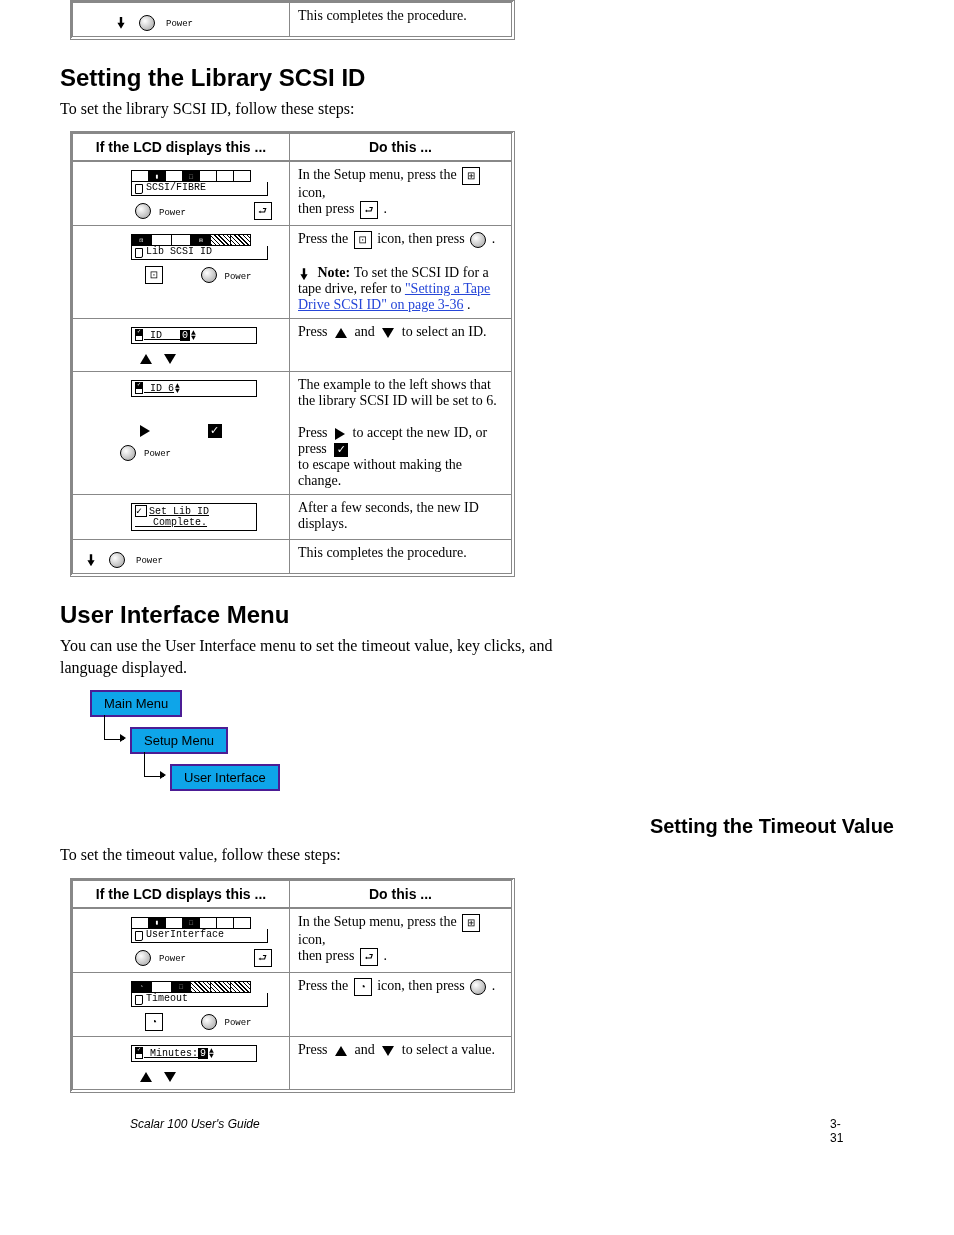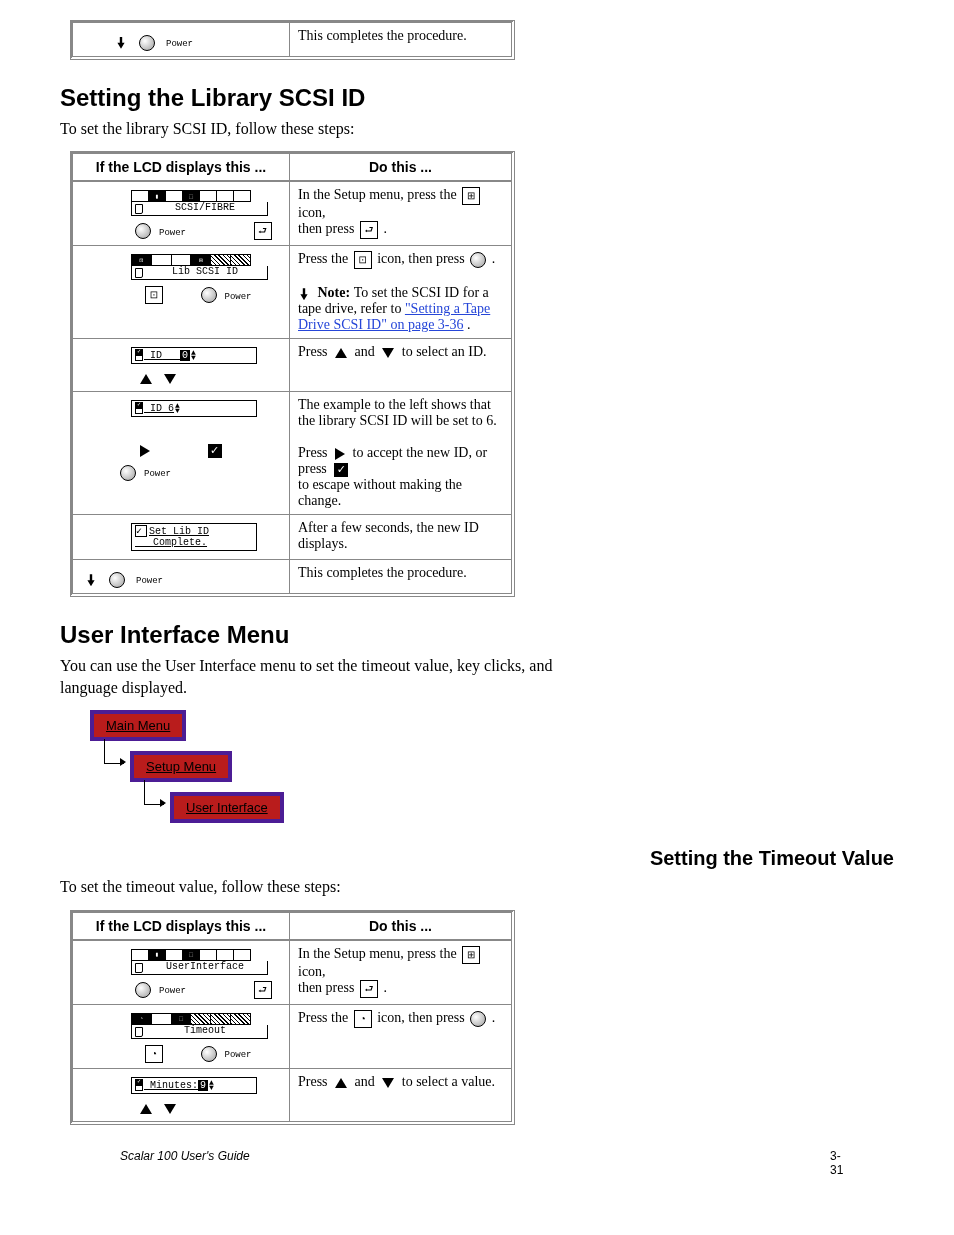--- a/index.html
+++ b/index.html
@@ -1,52 +1,52 @@
 <!DOCTYPE html>
 <html><head>
 <meta charset="utf-8">
 <style>
   body { margin:0; padding:0; font-family:"Times New Roman", serif; font-size:14px; color:#000; }
-  .page { width:954px; margin:8px auto; padding:12px 60px 40px 60px; box-sizing:border-box; position:relative; }
+  .page { width:954px; margin:0 auto; padding:0 60px 40px 60px; box-sizing:border-box; position:relative; }
   .footer { position:absolute; bottom:30px; font-family:Arial,Helvetica,sans-serif; font-size:12px; }
-  .footer .title { left:60px; position:absolute; width:500px; font-style:italic; }
+  .footer .title { left:70px; position:absolute; width:500px; font-style:italic; }
   .footer .page-n { left:770px; position:absolute; }
   h1.sec-title { font-family:Arial,Helvetica,sans-serif; font-size:24px; font-weight:bold; margin:24px 0 6px 0; }
   .p { margin:6px 0 12px 0; line-height:1.35; font-size:16px; }
   table.proc { border-collapse:separate; border-spacing:0; margin-left:10px; margin-bottom:14px; border:3px solid #888; border-right:4px double #888; border-bottom:4px double #888; }
   table.proc th, table.proc td { padding:5px 8px; font-family:"Times New Roman",serif; }
   table.proc th { font-family:Liberation Sans, sans-serif; font-size:14px; font-weight:bold; text-align:center; border-bottom:1px solid #888; }
   table.proc .col1 { width:200px; border-right:1px solid #888; vertical-align:top; }
   table.proc .col2 { width:205px; vertical-align:top; font-size:14px; }
   table.proc tr + tr td { border-top:1px solid #888; }
   .figcap { font-family:Arial,Helvetica,sans-serif; font-size:12px; font-weight:bold; margin:8px 0 4px 10px; }
   .link { color:#2646d8; text-decoration:underline; }
   .lcd { display:block; margin:3px 0 3px 50px; }
   .lcd .bar { width:118px; height:10px; border:1px solid #000; display:flex; }
   .lcd .bar div { flex:1; border-right:1px solid #000; display:flex; align-items:center; justify-content:center; }
   .lcd .bar div:last-child { border-right:none; }
   .lcd .bar .sel { background:#000; color:#fff; }
   .lcd .bar .hatch { background:repeating-linear-gradient(45deg,#000,#000 1px,#fff 1px,#fff 3px); }
-  .lcd .label { width:118px; border:1px solid #000; border-top:none; padding:1px 3px 2px 14px; font-family:"Courier New",monospace; font-size:10px; line-height:1; position:relative;text-align:center; }
+  .lcd .label { width:118px; border:1px solid #000; border-top:none; padding:1px 3px 2px 14px; font-family:"Courier New",monospace; font-size:10px; line-height:1; position:relative; }
   .lcd .label::before { content:''; position:absolute; left:3px; top:2px; width:6px; height:8px; border:1px solid #000; border-radius:0 0 2px 0; }
   .lcd .single { width:118px; border:1px solid #000; padding:1px 3px 2px 3px; font-family:"Courier New",monospace; font-size:10px; line-height:1.1;text-decoration:underline; }
   .lcd .single .tick { display:inline-block; width:10px; height:10px; border:1px solid #000; margin-right:2px; vertical-align:middle; }
   .lcd .lead-icon { display:inline-block; width:8px; height:12px; vertical-align:middle; margin-right:1px; }
   .lcd .lead-icon .top { width:8px; height:6px; background:#000; text-align:center; color:#fff; font-size:6px; line-height:6px; }
   .lcd .lead-icon .bot { width:8px; height:6px; border:1px solid #000; box-sizing:border-box; }
   .row-icons { margin-top:6px; font-size:14px; }
   .row-icons > span { margin:0 4px; }
   .glyph-box { display:inline-block; width:16px; height:16px; border:1px solid #000; font-size:10px; text-align:center; line-height:15px; vertical-align:middle; margin:0 2px; }
   .globe { display:inline-block; width:14px; height:14px; border:1px solid #000; border-radius:50%; background:radial-gradient(circle at 5px 5px,#fff,#bbb 70%); vertical-align:middle; margin:0 2px; }
   .tri-u { display:inline-block; width:0; height:0; border-left:6px solid transparent; border-right:6px solid transparent; border-bottom:10px solid #000; vertical-align:middle; margin:0 4px; }
   .tri-d { display:inline-block; width:0; height:0; border-left:6px solid transparent; border-right:6px solid transparent; border-top:10px solid #000; vertical-align:middle; margin:0 4px; }
   .tri-r { display:inline-block; width:0; height:0; border-top:6px solid transparent; border-bottom:6px solid transparent; border-left:10px solid #000; vertical-align:middle; margin:0 4px; }
   .check-b { display:inline-block; width:14px; height:14px; background:#000; color:#fff; font-size:11px; text-align:center; line-height:13px; vertical-align:middle; margin:0 4px; }
   .menu-dia { margin:6px 0 6px 30px; font-family:Arial,Helvetica,sans-serif; font-size:13px; }
-  .menu-dia .mbox { display:inline-block; border:4px solid #4c1d95; padding:4px 12px; background:#b91c1c;text-decoration:underline; }
+  .menu-dia .mbox { display:inline-block; border:2px solid #4c1d95; padding:4px 12px; background:#0ea5e9; }
   .menu-dia .lvl2 { margin-left:40px; margin-top:10px; position:relative; }
   .menu-dia .lvl3 { margin-left:40px; margin-top:10px; position:relative; }
   .menu-dia .lvl2::before,.menu-dia .lvl3::before { content:''; position:absolute; left:-26px; top:-12px; width:1px; height:24px; background:#000; }
   .menu-dia .lvl2::after,.menu-dia .lvl3::after { content:''; position:absolute; left:-26px; top:12px; width:20px; height:1px; background:#000; }
   .menu-dia .arr { position:absolute; left:-10px; top:7px; width:0; height:0; border-top:4px solid transparent; border-bottom:4px solid transparent; border-left:6px solid #000; }
   .mini { font-size:5px; color:#fff; line-height:1; }
   .small-label { font-family:"Courier New",monospace; font-size:9px; }
   .ud { display:inline-block; font-size:8px; line-height:5px; vertical-align:middle; margin-left:1px; }
   .note-arrow { display:inline-block; width:12px; height:12px; background:#000; clip-path:polygon(40% 0,60% 0,60% 50%,80% 50%,50% 100%,20% 50%,40% 50%); vertical-align:middle; margin-right:4px; }
 </style>

